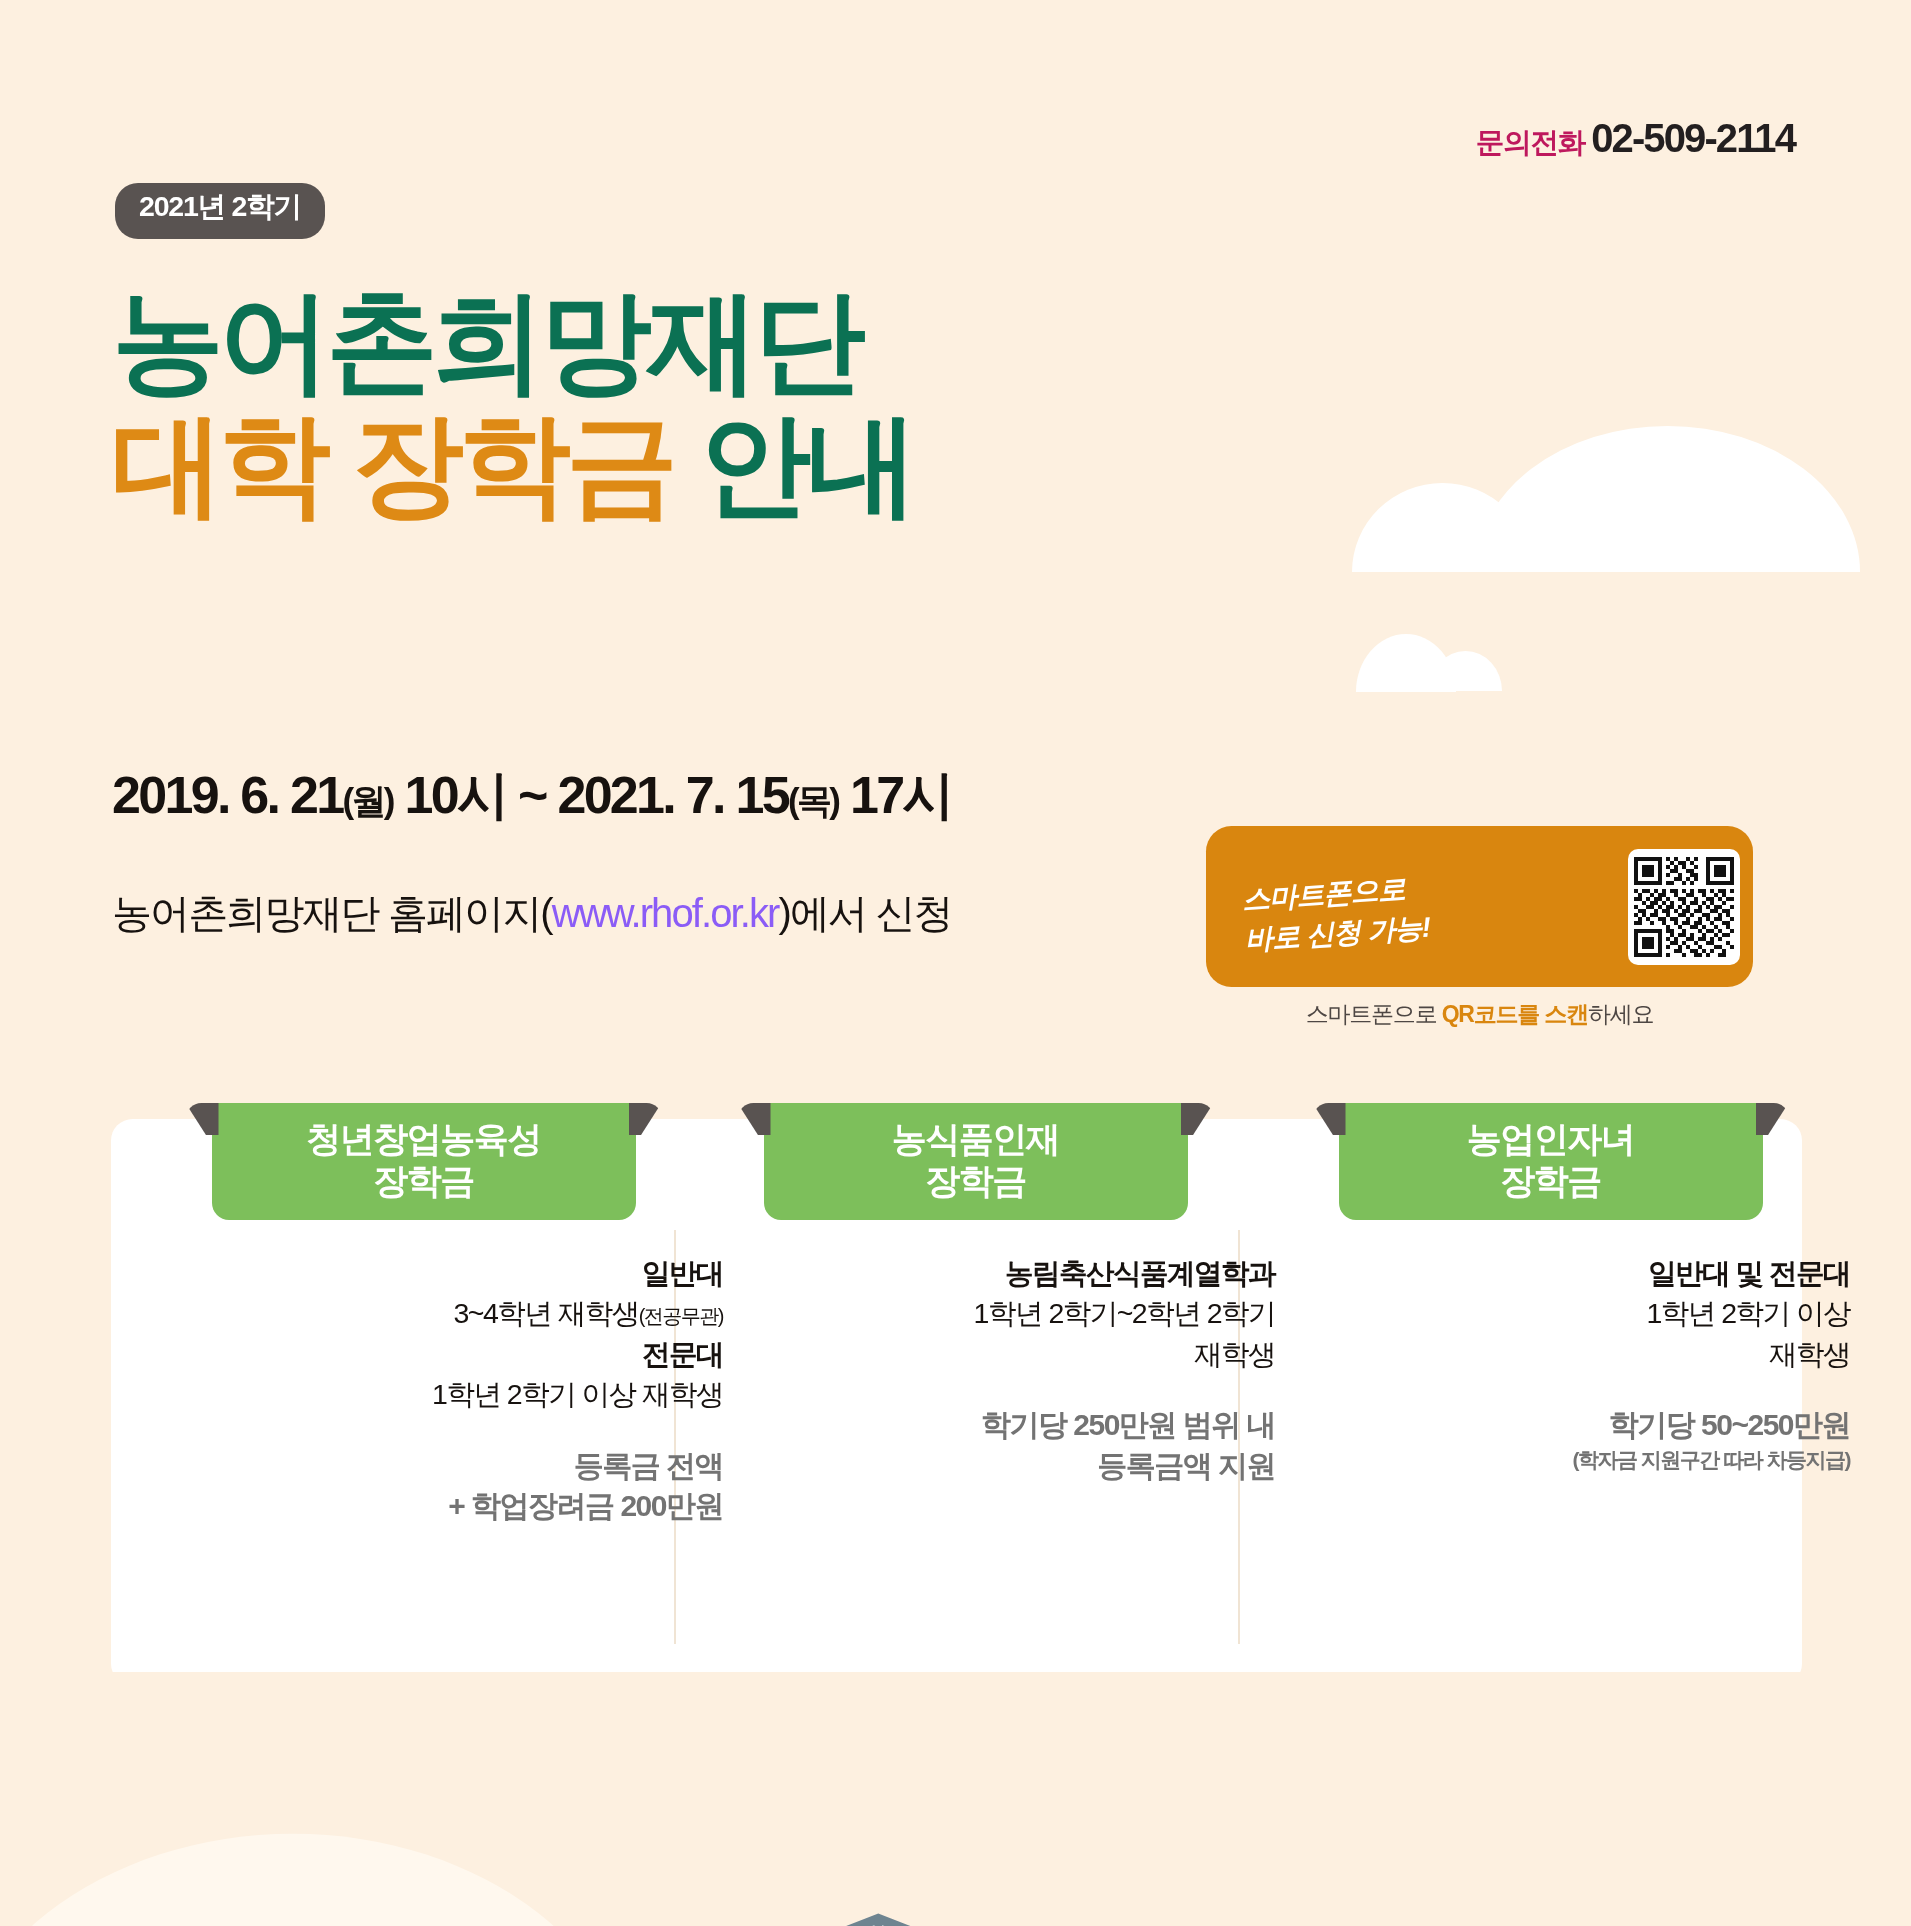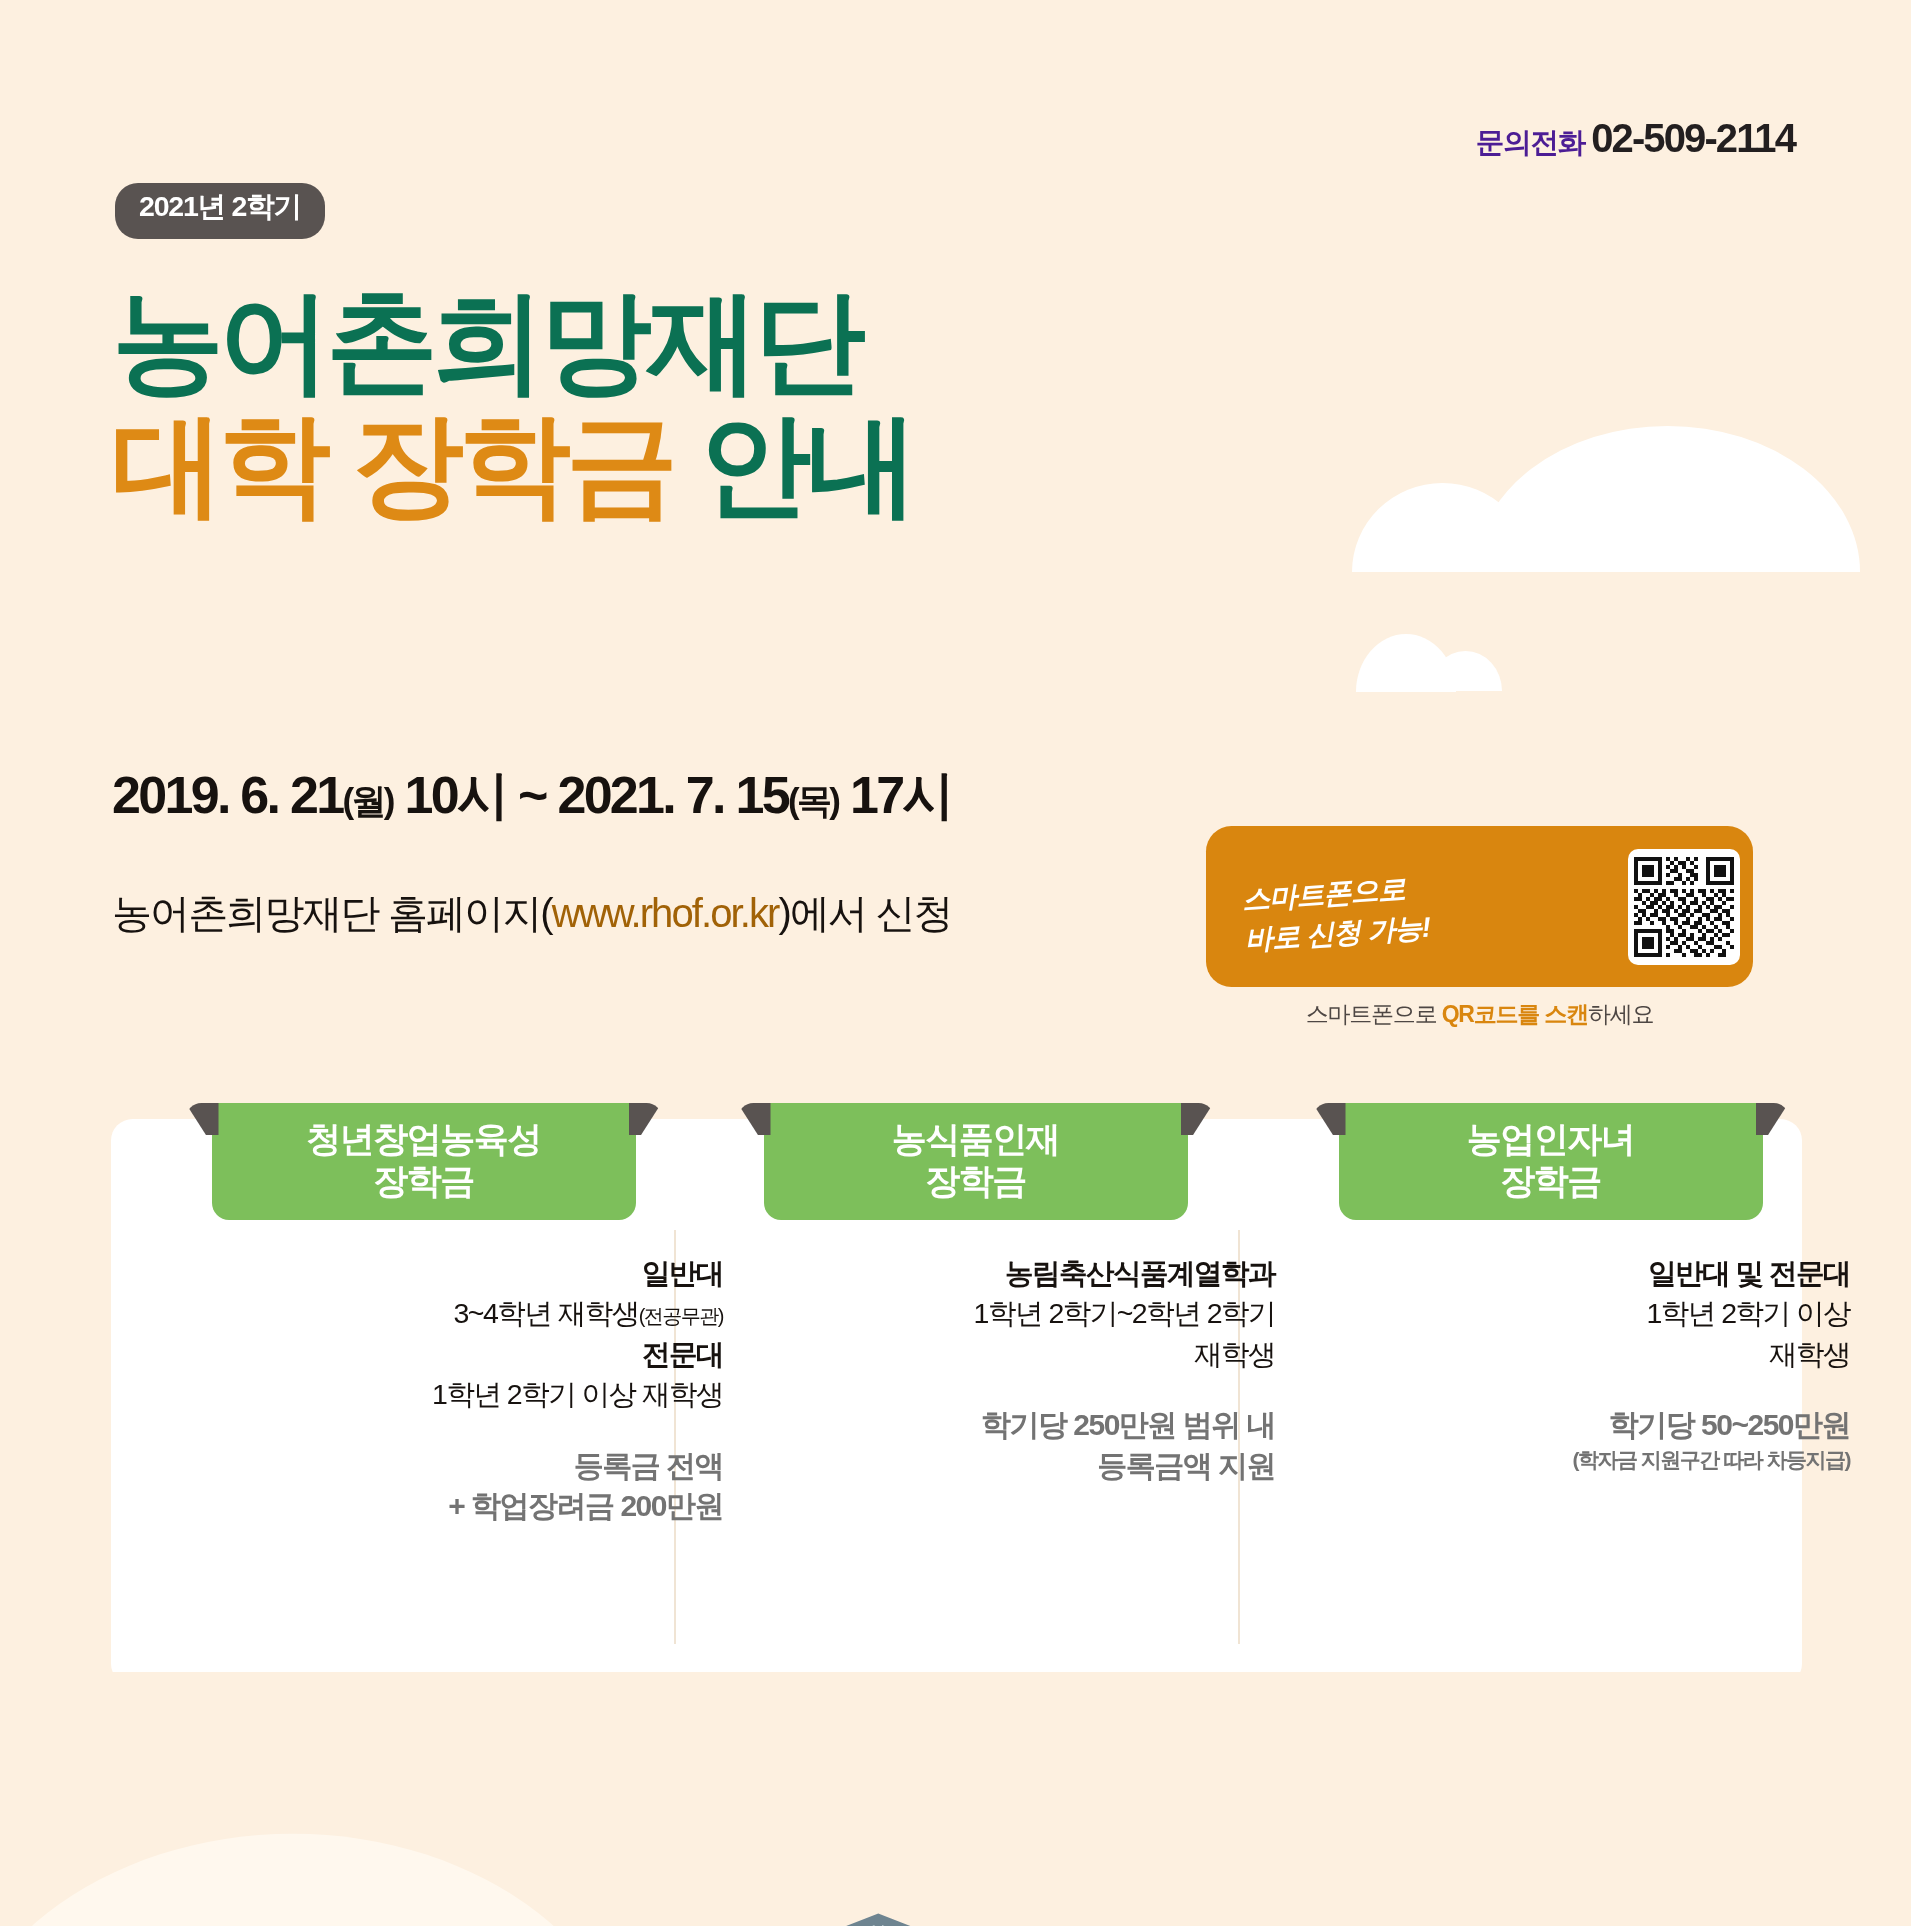--- a/index.html
+++ b/index.html
@@ -13,42 +13,42 @@
 
   
   .cloud{position:absolute;background:#FFFFFF;border-radius:50% 50% 0 0 / 100% 100% 0 0;}
   .cloud.c1{width:385px;height:146px;left:1475px;top:426px;}
   .cloud.c2{width:181px;height:89px;left:1352px;top:483px;}
   .cloud.c3{width:100px;height:58px;left:1356px;top:634px;}
   .cloud.c4{width:73px;height:40px;left:1429px;top:651px;}
 
   
   .phone-row{position:absolute;right:116px;top:116px;display:flex;align-items:baseline;gap:6.2px;}
-  .phone-label{font-size:28.5px;font-weight:700;color:#4c1d95;letter-spacing:-1.2px;}
+  .phone-label{font-size:28.5px;font-weight:700;color:#be185d;letter-spacing:-1.2px;}
   .phone-num{font-size:40px;font-weight:700;color:#231F20;letter-spacing:-1.9px;}
 
   
   .badge{
     position:absolute;left:115px;top:183px;
     background:#595351;color:#fff;border-radius:23px;
     padding:5px 24px 13px;font-size:28.5px;font-weight:700;letter-spacing:-1.2px;
   }
 
   
   .title{position:absolute;left:112px;top:285px;line-height:1.02;}
   .title .l1{font-size:112px;font-weight:700;color:#0B7153;letter-spacing:-5px;display:block;}
   .title .l2{font-size:112px;font-weight:700;letter-spacing:-5px;display:block;margin-top:8.5px;}
   .title .or{color:#DE8A15;}
   .title .gr{color:#0B7153;}
 
   
   .date{position:absolute;left:112px;top:761px;font-size:52px;font-weight:700;color:#17120F;letter-spacing:-2.7px;white-space:nowrap;}
   .date .sm{font-size:35px;}
   .site{position:absolute;left:112px;top:886px;font-size:40px;font-weight:500;color:#17120F;letter-spacing:-1.9px;white-space:nowrap;}
-  .site .url{color:#a16207;text-align:center;}
+  .site .url{color:#8b5cf6;text-align:center;}
 
   
   .qr-wrap{position:absolute;left:1206px;top:826px;width:547px;}
   .bubble{
     position:relative;background:#D9860F;border-radius:25.4px;
     height:161px;display:flex;align-items:center;padding:0 13px 0 37px;box-sizing:border-box;
   }
   .bubble:after{
     content:"";position:absolute;left:-20px;bottom:21px;width:69px;height:50px;
     background:#D9860F;

